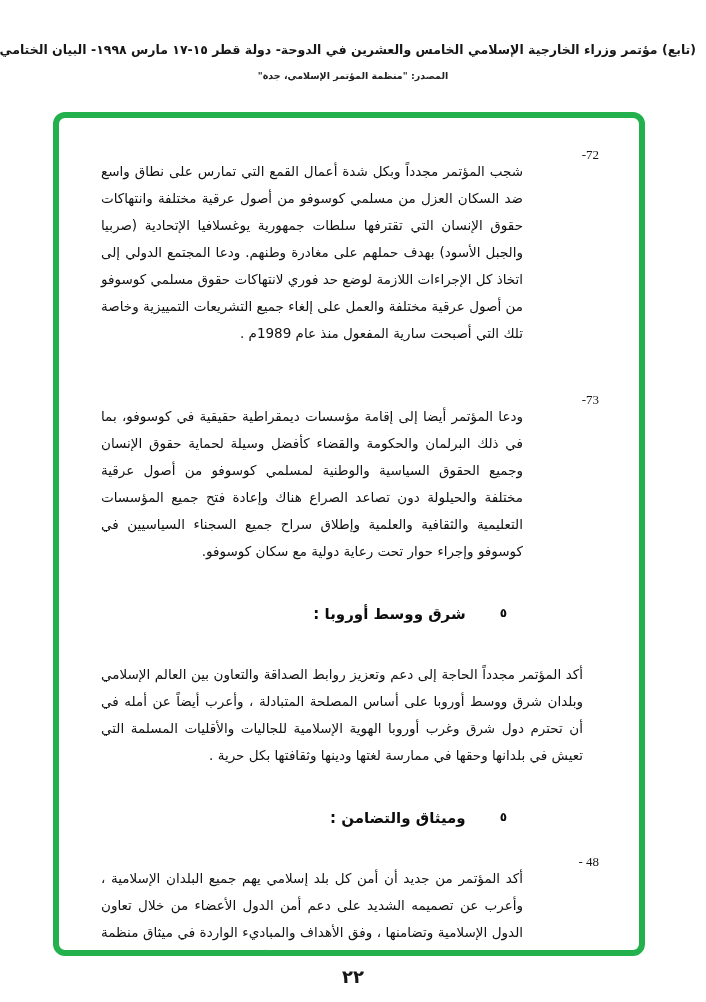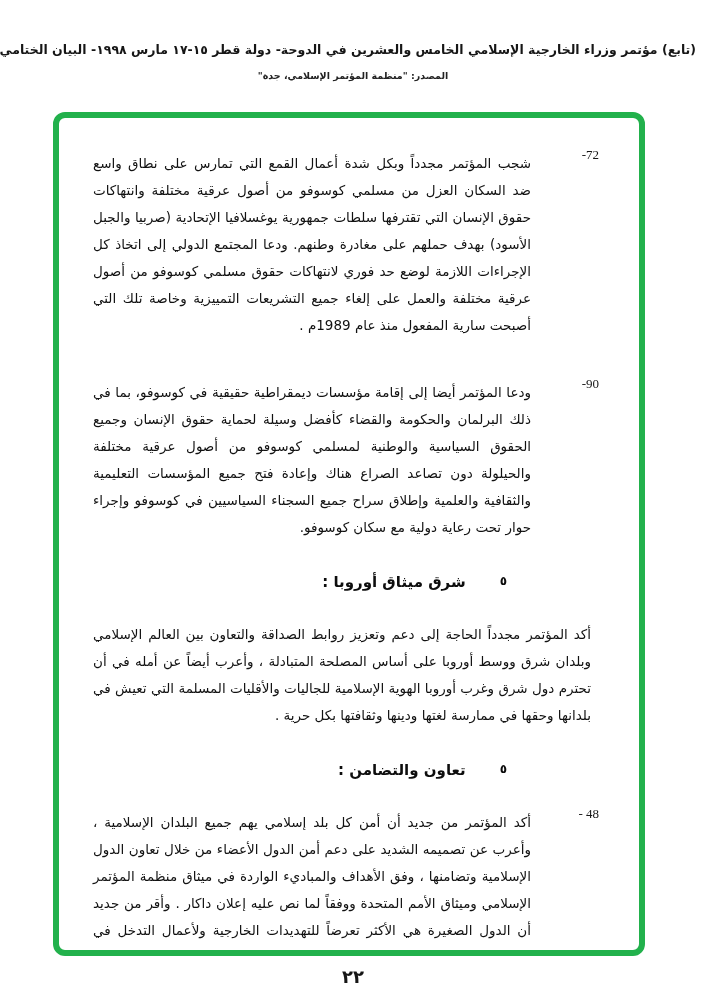--- a/index.html
+++ b/index.html
@@ -60,21 +60,21 @@
     direction: ltr;
     unicode-bidi: embed;
     text-align: right;
     font-family: "Liberation Serif", serif;
     font-size: 13px;
     padding-top: 5px;
     color: #161616;
   }
   .para .ptext {
     flex: 1;
-    margin: 8px;
+    margin: 16px;
     font-size: 13.5px;
     line-height: 27px;
     text-align: justify;
     text-justify: inter-word;
     color: #111111;
   }
   .heading {
     display: flex;
     align-items: center;
     gap: 34px;
@@ -108,36 +108,36 @@
 <div class="header-source">المصدر: "منظمة المؤتمر الإسلامي، جدة"</div>
 
 <div class="green-box">
 
   <div class="para">
     <span class="num">-72</span>
     <p class="ptext">شجب المؤتمر مجدداً وبكل شدة أعمال القمع التي تمارس على نطاق واسع ضد السكان العزل من مسلمي كوسوفو من أصول عرقية مختلفة وانتهاكات حقوق الإنسان التي تقترفها سلطات جمهورية يوغسلافيا الإتحادية (صربيا والجبل الأسود) بهدف حملهم على مغادرة وطنهم. ودعا المجتمع الدولي إلى اتخاذ كل الإجراءات اللازمة لوضع حد فوري لانتهاكات حقوق مسلمي كوسوفو من أصول عرقية مختلفة والعمل على إلغاء جميع التشريعات التمييزية وخاصة تلك التي أصبحت سارية المفعول منذ عام 1989م .</p>
   </div>
 
   <div class="para">
-    <span class="num">-90</span>
+    <span class="num">-73</span>
     <p class="ptext">ودعا المؤتمر أيضا إلى إقامة مؤسسات ديمقراطية حقيقية في كوسوفو، بما في ذلك البرلمان والحكومة والقضاء كأفضل وسيلة لحماية حقوق الإنسان وجميع الحقوق السياسية والوطنية لمسلمي كوسوفو من أصول عرقية مختلفة والحيلولة دون تصاعد الصراع هناك وإعادة فتح جميع المؤسسات التعليمية والثقافية والعلمية وإطلاق سراح جميع السجناء السياسيين في كوسوفو وإجراء حوار تحت رعاية دولية مع سكان كوسوفو.</p>
   </div>
 
   <div class="heading">
     <span class="bullet">٥</span>
-    <span class="htext">شرق ميثاق أوروبا :</span>
+    <span class="htext">شرق ووسط أوروبا :</span>
   </div>
 
   <div class="para">
     <p class="ptext">أكد المؤتمر مجدداً الحاجة إلى دعم وتعزيز روابط الصداقة والتعاون بين العالم الإسلامي وبلدان شرق ووسط أوروبا على أساس المصلحة المتبادلة ، وأعرب أيضاً عن أمله في أن تحترم دول شرق وغرب أوروبا الهوية الإسلامية للجاليات والأقليات المسلمة التي تعيش في بلدانها وحقها في ممارسة لغتها ودينها وثقافتها بكل حرية .</p>
   </div>
 
   <div class="heading">
     <span class="bullet">٥</span>
-    <span class="htext">تعاون والتضامن :</span>
+    <span class="htext">وميثاق والتضامن :</span>
   </div>
 
   <div class="para">
     <span class="num">- 48</span>
     <p class="ptext">أكد المؤتمر من جديد أن أمن كل بلد إسلامي يهم جميع البلدان الإسلامية ، وأعرب عن تصميمه الشديد على دعم أمن الدول الأعضاء من خلال تعاون الدول الإسلامية وتضامنها ، وفق الأهداف والمباديء الواردة في ميثاق منظمة المؤتمر الإسلامي وميثاق الأمم المتحدة ووفقاً لما نص عليه إعلان داكار . وأقر من جديد أن الدول الصغيرة هي الأكثر تعرضاً للتهديدات الخارجية ولأعمال التدخل في شؤونها الداخلية.</p>
   </div>
 
 </div>
 
 <div class="page-number">٢٢</div>

